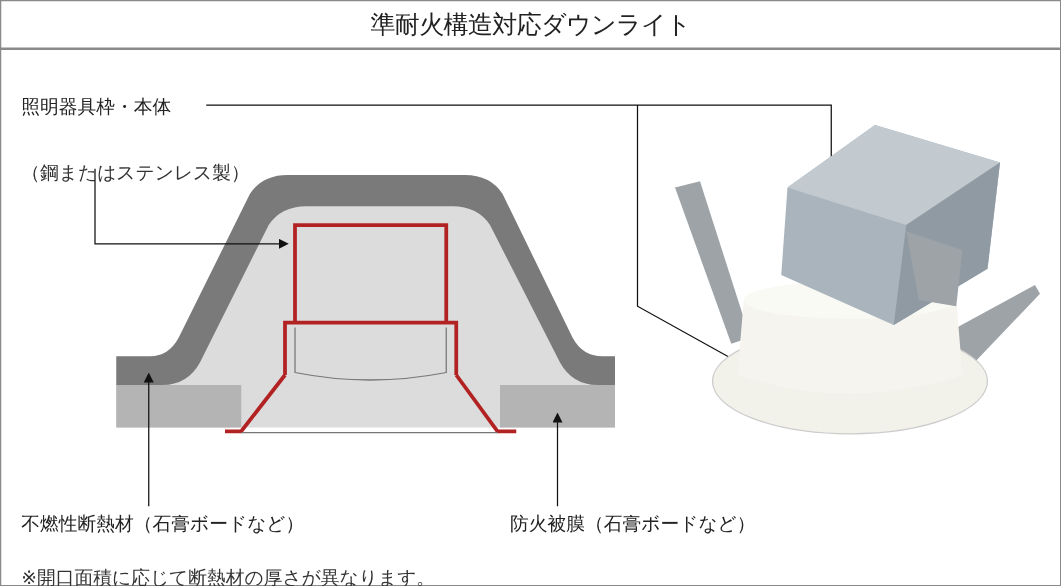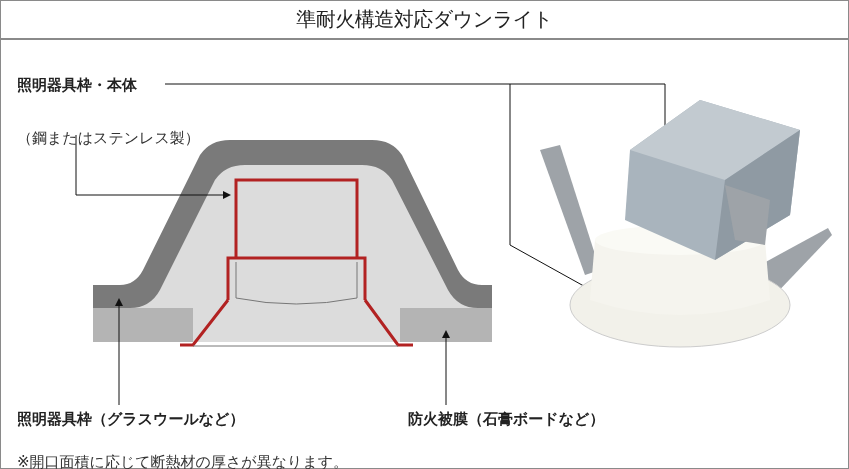--- a/index.html
+++ b/index.html
@@ -1,36 +1,36 @@
 <!DOCTYPE html>
 <html><head>
 <meta charset="utf-8">
 <style>
   html,body{margin:0;padding:0;background:#fff;}
   body{width:849px;height:469px;position:relative;overflow:hidden;font-family:"DejaVu Sans",sans-serif;}
   .frame{position:absolute;left:0;top:0;width:847px;height:467px;border:1px solid #8a8a8a;border-right:1px solid #8a8a8a;}
   .title-bar{position:absolute;left:0;top:0;width:849px;height:38px;border-bottom:2px solid #8a8a8a;display:flex;align-items:center;justify-content:center;}
   .title-bar span{font-size:20px;color:#222;letter-spacing:-0.5px;}
-  .label-main{position:absolute;font-size:15px;font-weight:bold;color:#222;white-space:nowrap;}
+  .label-main{position:absolute;font-size:15px;font-weight:normal;color:#222;white-space:nowrap;}
   .label-sub{position:absolute;font-size:15px;color:#333;white-space:nowrap;margin-top:32px;}
   svg{position:absolute;left:0;top:0;}
 </style>
 </head>
 <body>
 
 <div class="frame"></div>
 
 <div class="title-bar">
   <span>準耐火構造対応ダウンライト</span>
 </div>
 
 <div class="label-main" style="left:17px;top:76px;">照明器具枠・本体</div>
 <div class="label-sub" style="left:17px;top:97px;">（鋼またはステンレス製）</div>
 
-<div class="label-main" style="left:17px;top:410px;">照明器具枠（グラスウールなど）</div>
+<div class="label-main" style="left:17px;top:410px;">不燃性断熱材（石膏ボードなど）</div>
 <div class="label-sub" style="left:17px;top:421px;">※開口面積に応じて断熱材の厚さが異なります。</div>
 
 <div class="label-main" style="left:408px;top:410px;text-align:center;">防火被膜（石膏ボードなど）</div>
 
 <svg width="849" height="469" viewBox="0 0 849 469">
   <defs>
     <marker id="ah" markerWidth="8" markerHeight="8" refX="6" refY="4" orient="auto">
       <path d="M0,0 L8,4 L0,8 z" fill="#111"></path>
     </marker>
   </defs>

